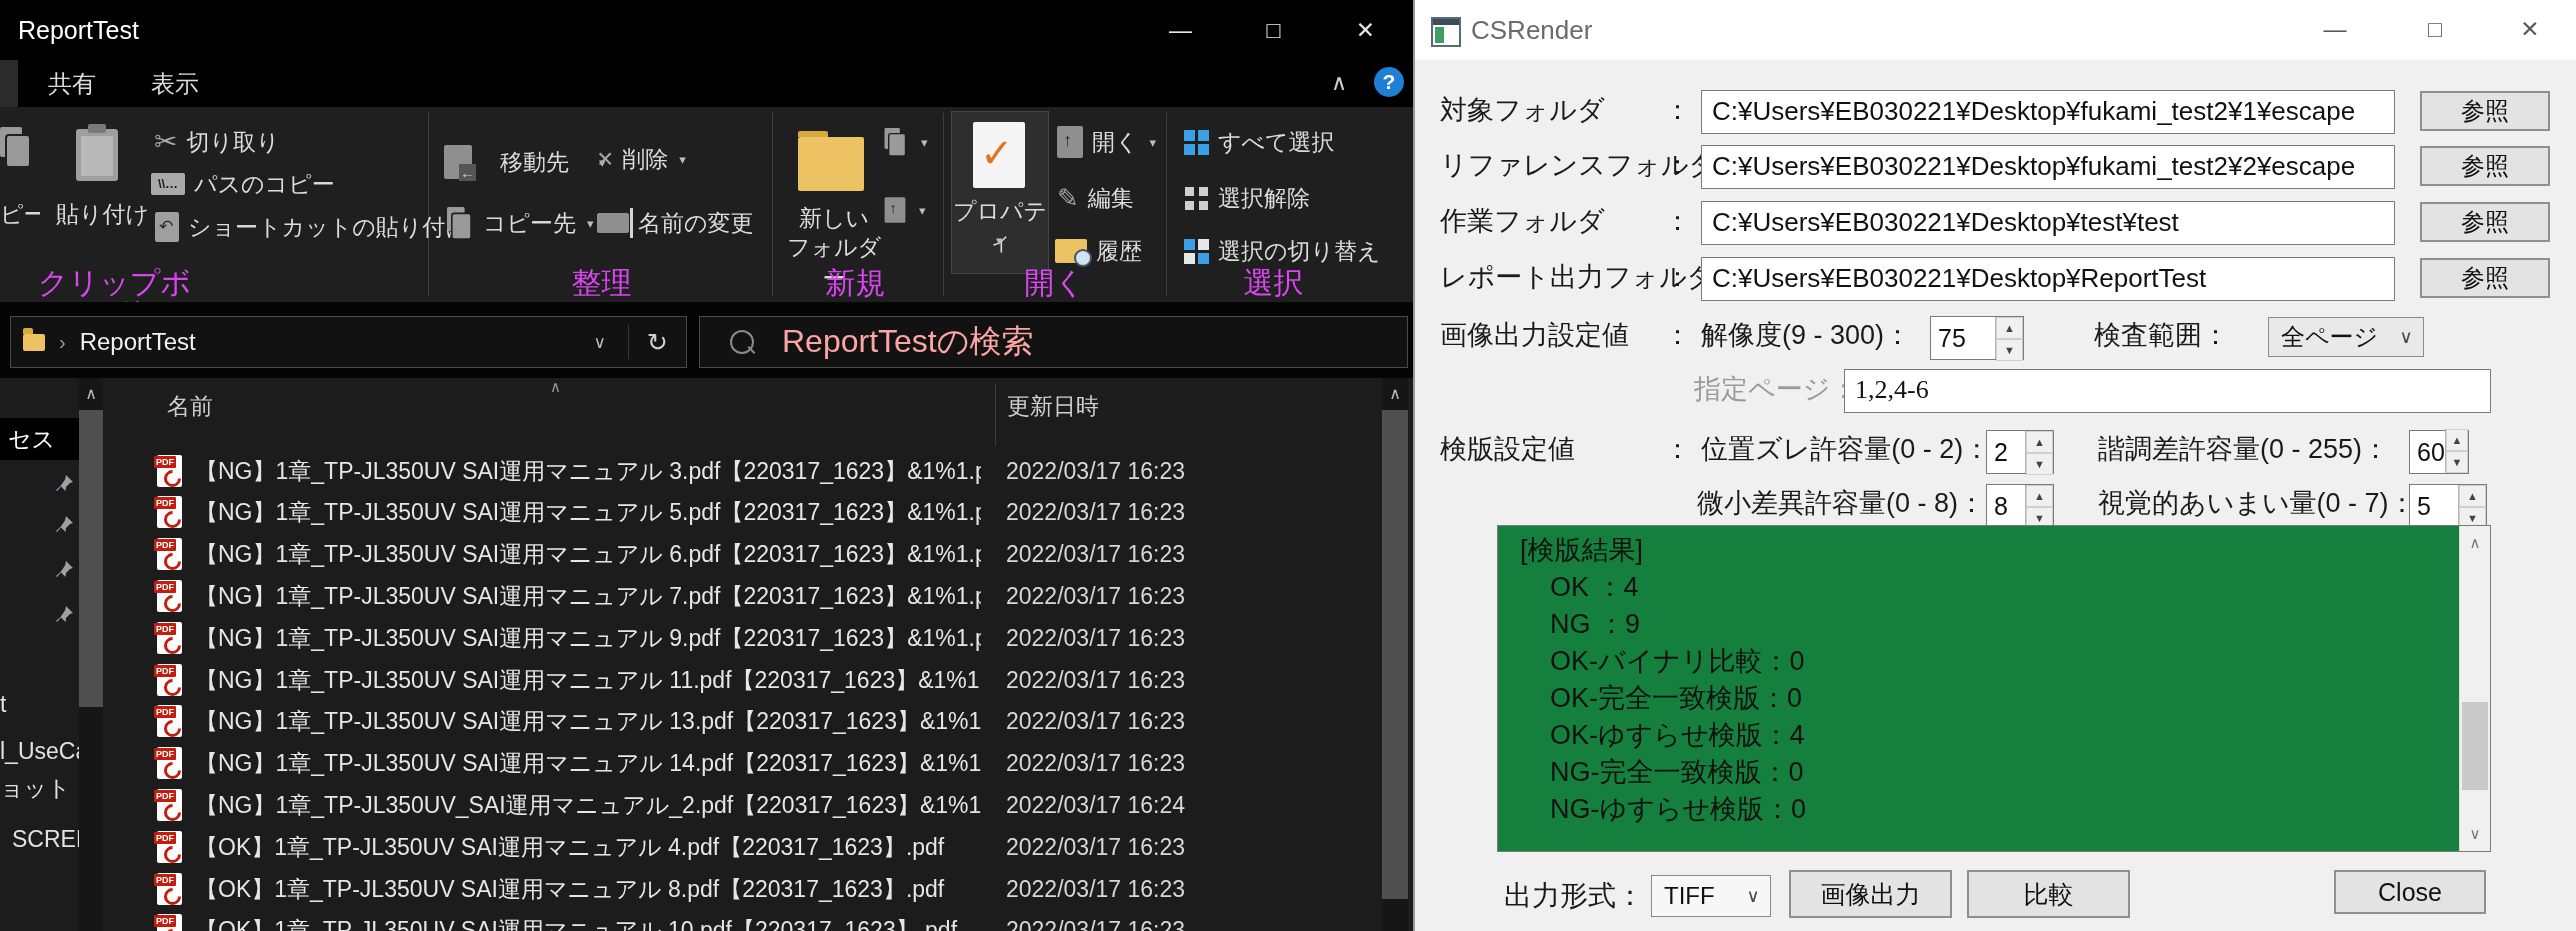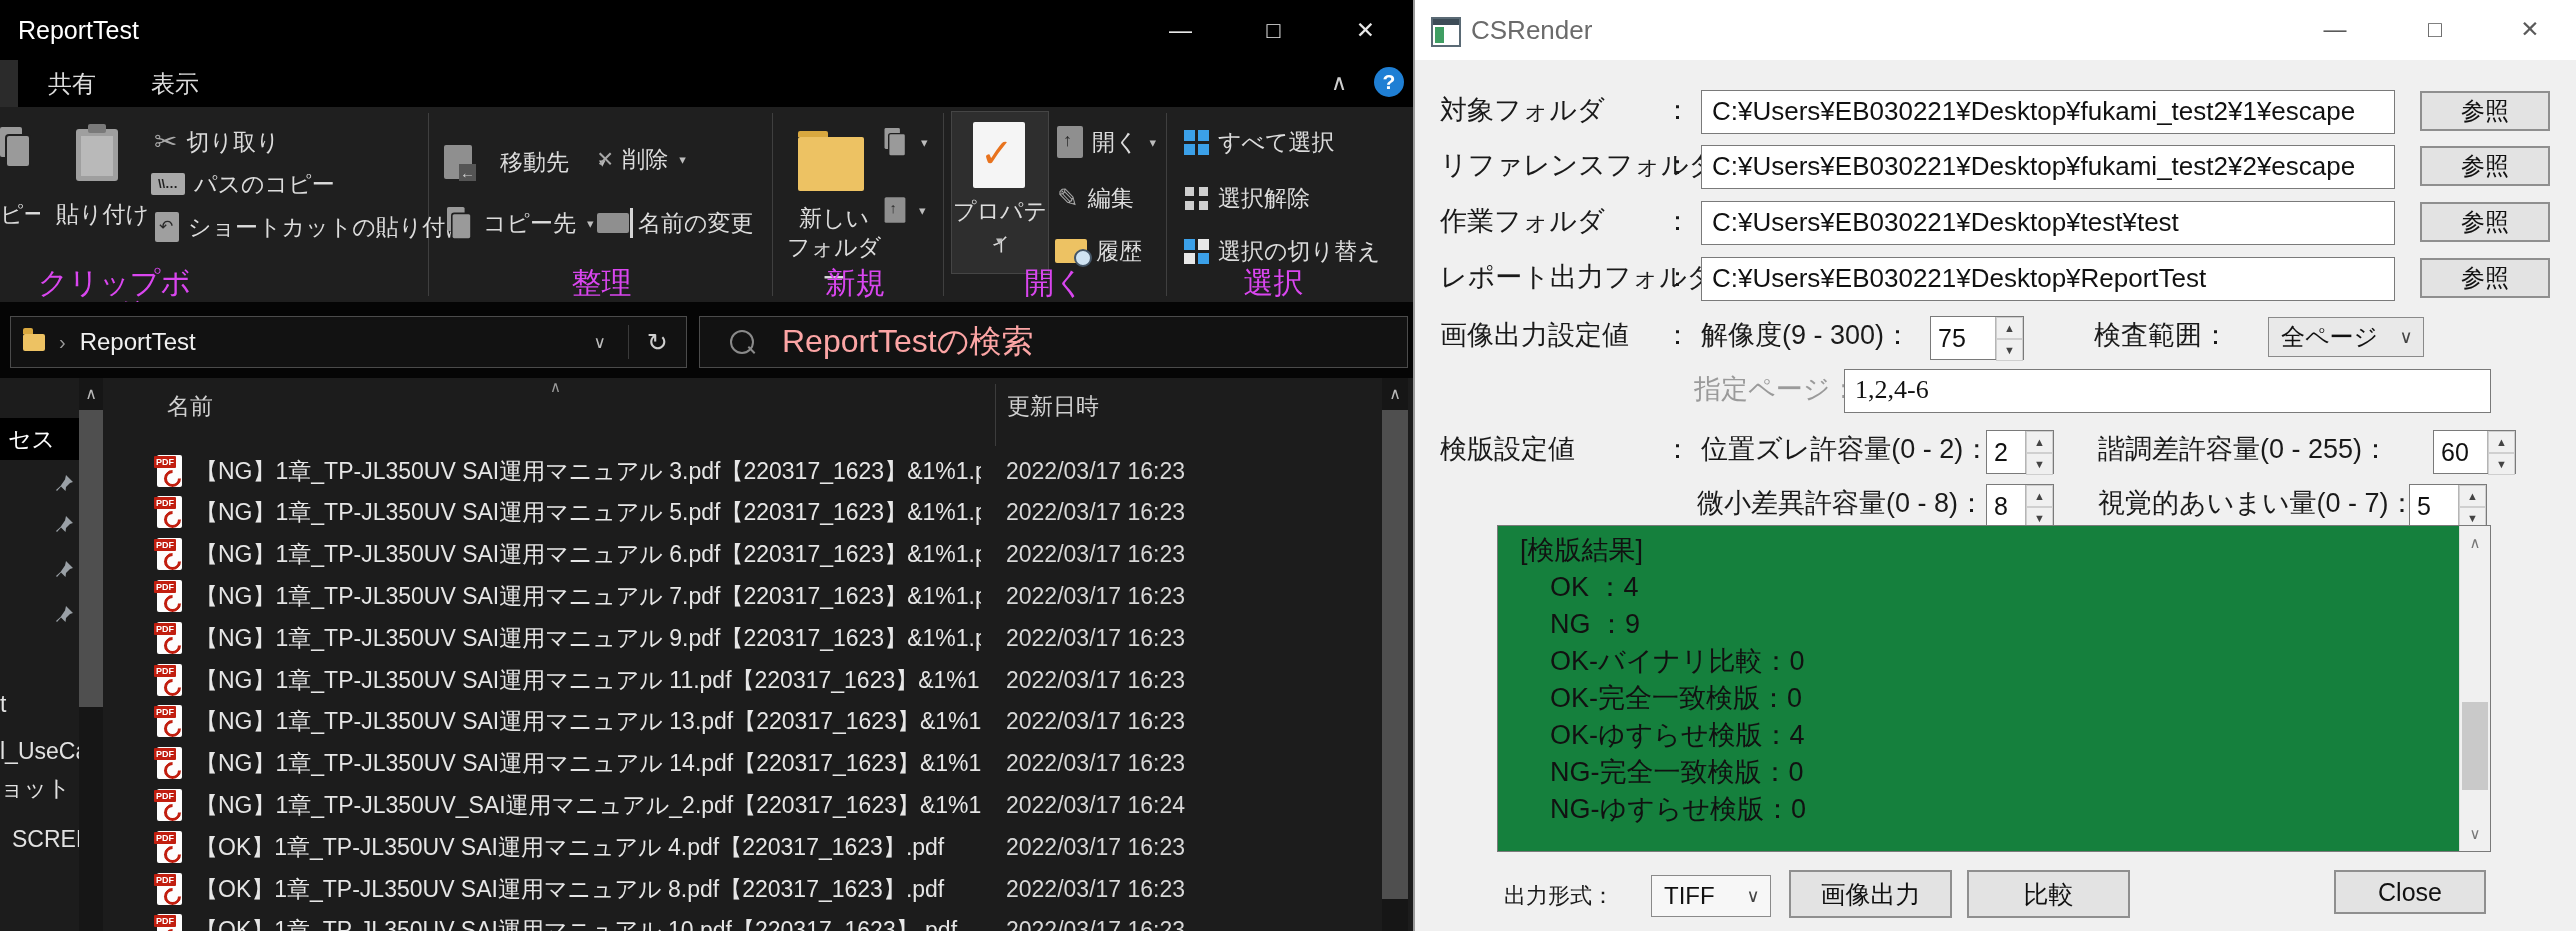--- a/index.html
+++ b/index.html
@@ -409,21 +409,21 @@
     <div class="cs-colon" style="left:249px;top:429px;">：</div>
     <div class="cs-label" style="left:286px;top:429px;">位置ズレ許容量(0 - 2)：</div>
     <div class="spin" style="left:571px;top:430px;width:68px;height:44px;">
       <span class="val">2</span>
       <span class="ud">
           <i>▲</i>
           <i>▼</i>
         </span>
     </div>
     <div class="cs-label" style="left:683px;top:429px;">諧調差許容量(0 - 255)：</div>
-    <div class="spin" style="left:1018px;top:430px;width:83px;height:44px;">
+    <div class="spin" style="left:994px;top:430px;width:60px;height:44px;align-items:flex-end;">
       <span class="val">60</span>
       <span class="ud">
           <i>▲</i>
           <i>▼</i>
         </span>
     </div>
     <div class="cs-label" style="left:282px;top:483px;">微小差異許容量(0 - 8)：</div>
     <div class="spin" style="left:571px;top:484px;width:68px;height:44px;">
       <span class="val">8</span>
       <span class="ud">
@@ -451,21 +451,21 @@
         <div class="rline">    NG-完全一致検版：0</div>
         <div class="rline">    NG-ゆすらせ検版：0</div>
       </div>
       <div class="rb-scroll">
         <div class="rb-ar" style="top:2px;">∧</div>
         <div class="rb-thumb"></div>
         <div class="rb-ar" style="bottom:2px;">∨</div>
       </div>
     </div>
 
-    <div class="cs-label" style="left:89px;top:876px;font-size:22px;">出力形式：</div>
+    <div class="cs-label" style="left:89px;top:876px;font-size:28px;">出力形式：</div>
     <div class="combo" style="left:236px;top:875px;width:120px;height:42px;background:#f7f7f7;">
       <span class="ctxt">TIFF</span>
       <span class="cv">∨</span>
     </div>
     <div class="cs-btn" style="left:374px;top:870px;width:163px;height:48px;line-height:44px;font-size:25px;">画像出力</div>
     <div class="cs-btn" style="left:552px;top:870px;width:163px;height:48px;line-height:44px;font-size:25px;">比較</div>
     <div class="cs-btn" style="left:919px;top:870px;width:152px;height:44px;line-height:40px;font-size:25px;">Close</div>
   </div>
 
 </div>

